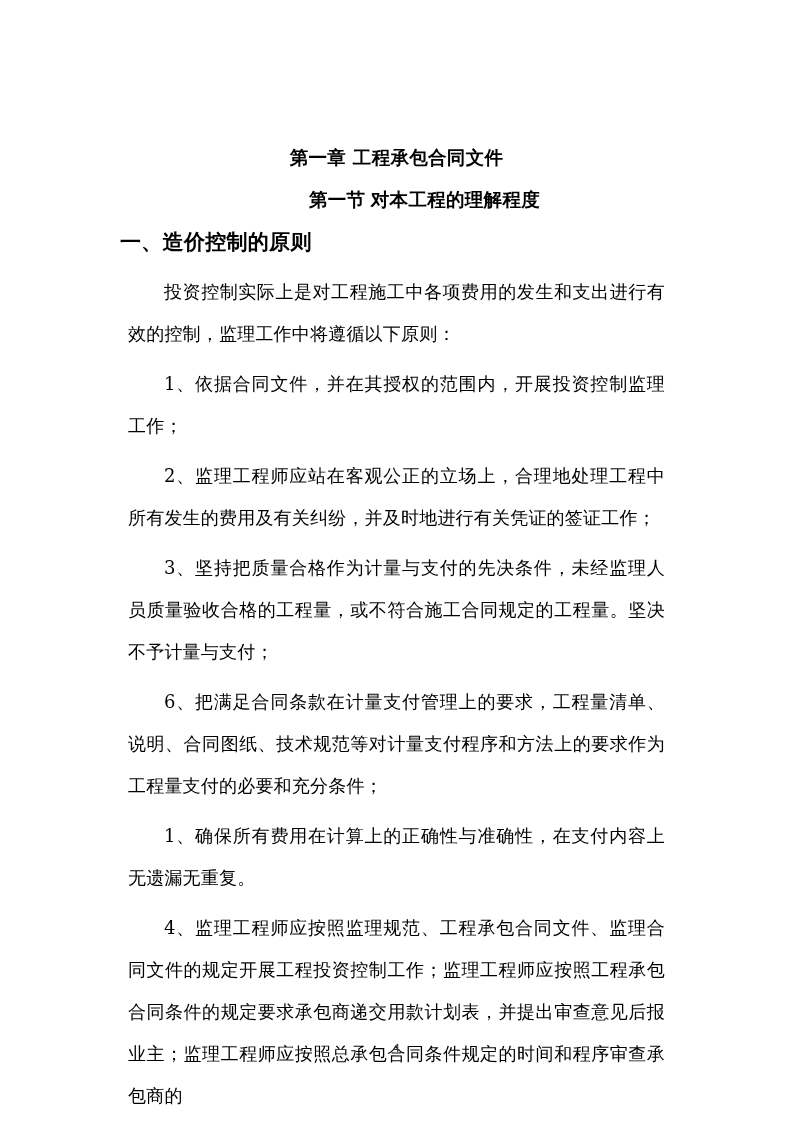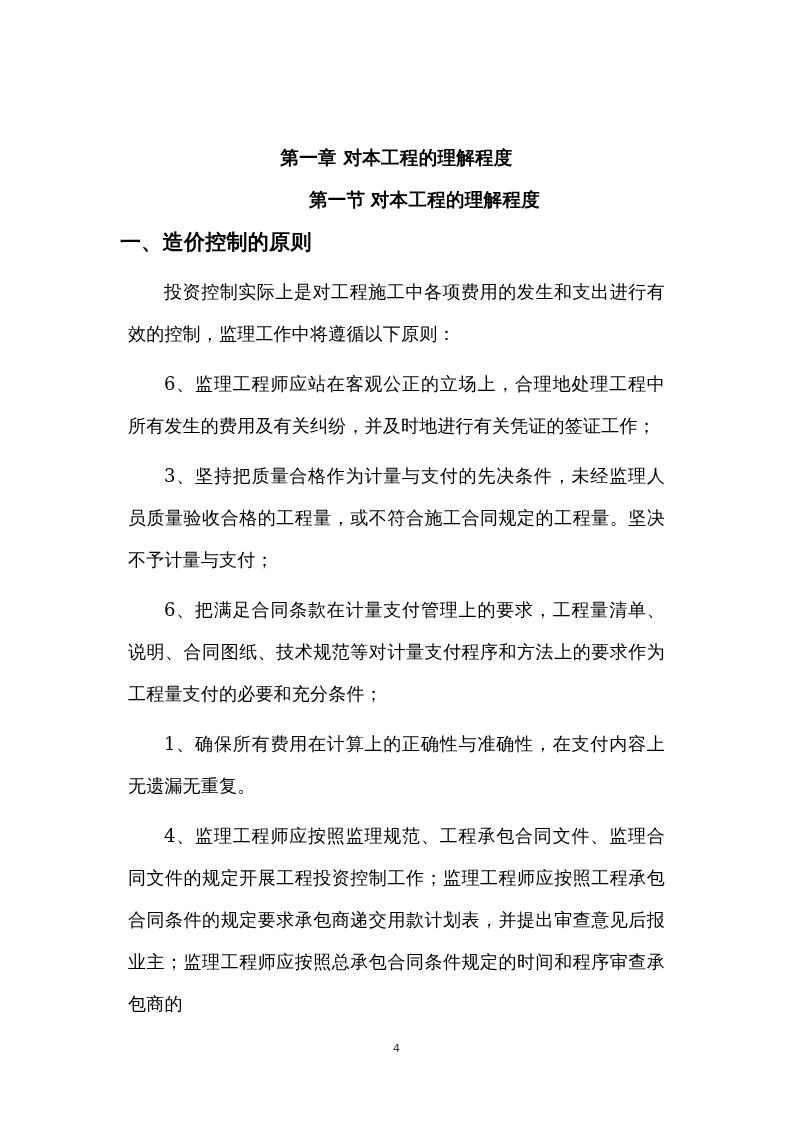--- a/index.html
+++ b/index.html
@@ -77,24 +77,25 @@
       font-family: "DejaVu Sans", "Liberation Sans", sans-serif;
       font-size: 11px;
       color: #333333;
     }
   </style>
 </head>
 <body>
 
 <div class="page">
   <div class="content">
-    <div class="chapter-title">第一章  对本工程的理解程度</div>
+    <div class="chapter-title">第一章  工程承包合同文件</div>
     <div class="section-title">第一节  对本工程的理解程度</div>
     <div class="subheading">一、造价控制的原则</div>
     <p class="para">投资控制实际上是对工程施工中各项费用的发生和支出进行有效的控制，监理工作中将遵循以下原则：</p>
-    <p class="para">6、监理工程师应站在客观公正的立场上，合理地处理工程中所有发生的费用及有关纠纷，并及时地进行有关凭证的签证工作；</p>
+    <p class="para">1、依据合同文件，并在其授权的范围内，开展投资控制监理工作；</p>
+    <p class="para">2、监理工程师应站在客观公正的立场上，合理地处理工程中所有发生的费用及有关纠纷，并及时地进行有关凭证的签证工作；</p>
     <p class="para">3、坚持把质量合格作为计量与支付的先决条件，未经监理人员质量验收合格的工程量，或不符合施工合同规定的工程量。坚决不予计量与支付；</p>
     <p class="para">6、把满足合同条款在计量支付管理上的要求，工程量清单、说明、合同图纸、技术规范等对计量支付程序和方法上的要求作为工程量支付的必要和充分条件；</p>
     <p class="para">1、确保所有费用在计算上的正确性与准确性，在支付内容上无遗漏无重复。</p>
     <p class="para">4、监理工程师应按照监理规范、工程承包合同文件、监理合同文件的规定开展工程投资控制工作；监理工程师应按照工程承包合同条件的规定要求承包商递交用款计划表，并提出审查意见后报业主；监理工程师应按照总承包合同条件规定的时间和程序审查承包商的</p>
   </div>
   <div class="page-number">4</div>
 </div>
 
 </body></html>

